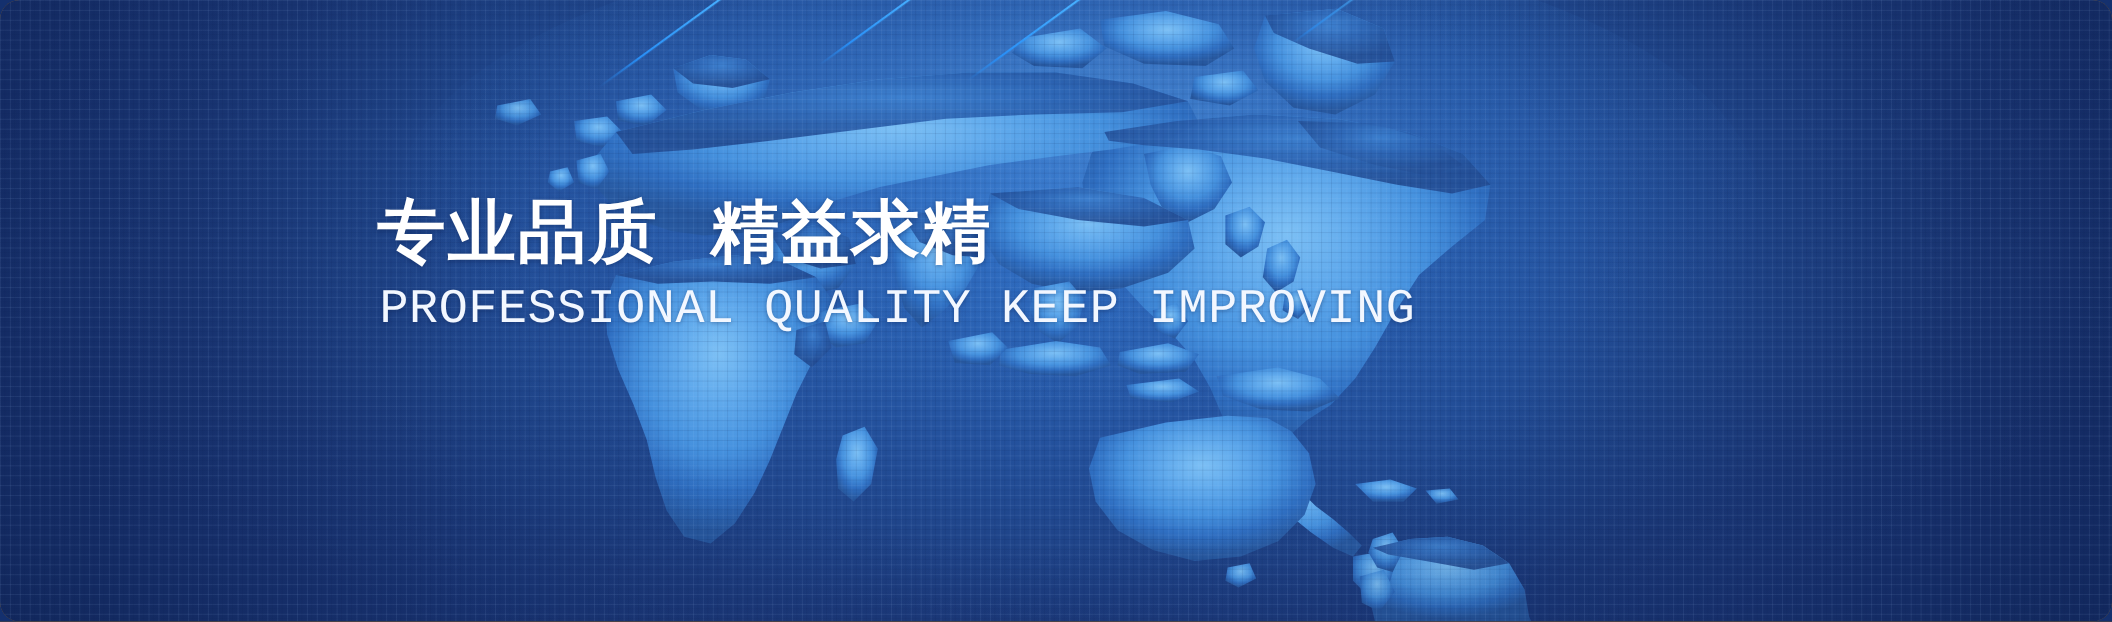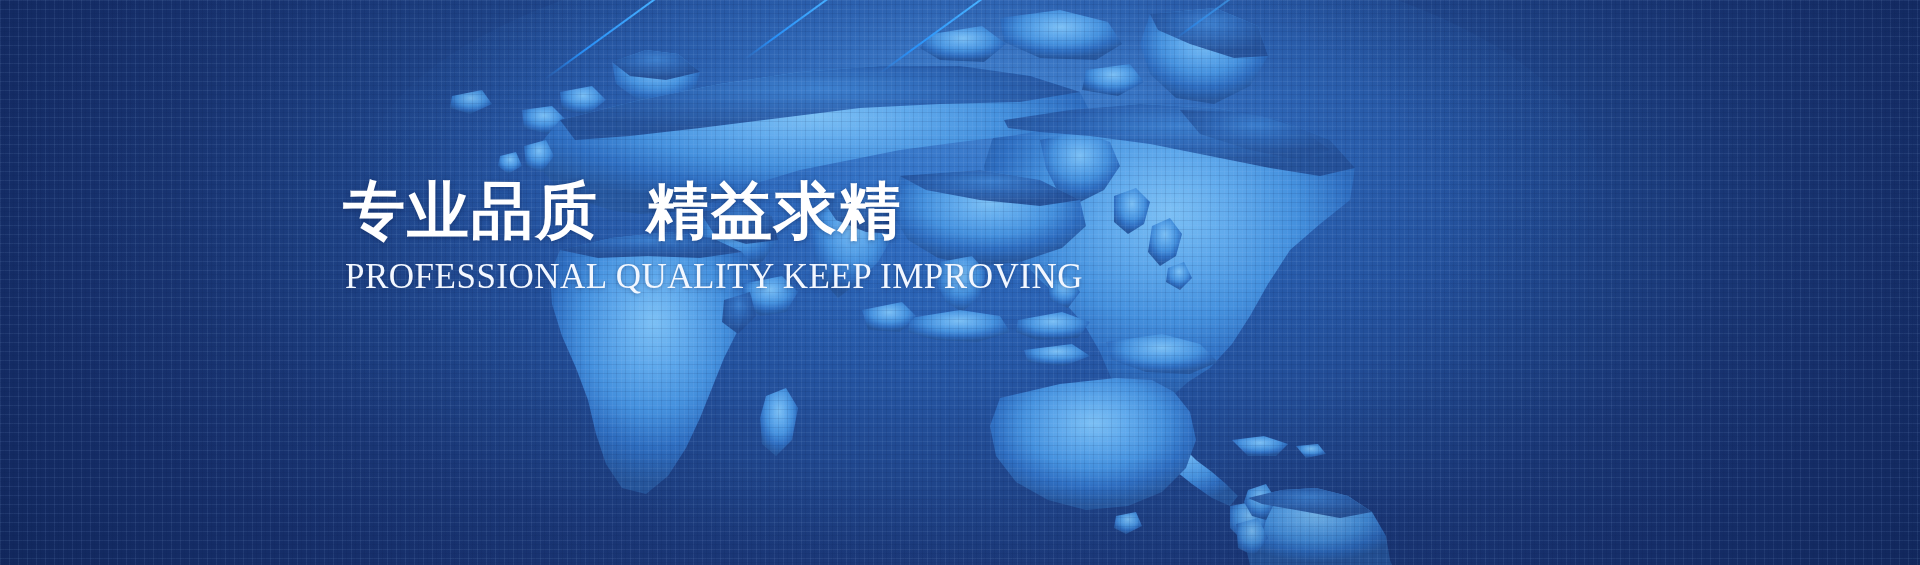--- a/index.html
+++ b/index.html
@@ -7,20 +7,21 @@
     padding: 0;
     background: #14306e;
   }
   #banner {
     position: relative;
     width: 1920px;
     height: 565px;
     overflow: hidden;
     font-family: "Liberation Sans", "DejaVu Sans", sans-serif;
     background: #a16207;
+    border-radius: 18px;
   }
 
   
   .layer {
     position: absolute;
     inset: 0;
     pointer-events: none;
   }
   .bg-base {
     background:
@@ -87,28 +88,28 @@
     line-height: 1.06;
     font-weight: 700;
     letter-spacing: 2px;
     margin: 0;
     white-space: pre;
     text-shadow: 0 1px 5px rgba(8,26,70,0.40);
     font-family: "DejaVu Sans", "Liberation Sans", sans-serif;
   }
   .headline-en {
     color: #f2f7ff;
-    font-size: 35px;
+    font-size: 44px;
     line-height: 1.1;
     font-weight: 400;
     letter-spacing: 0.5px;
     margin: 14px 0 0 2px;
     white-space: pre;
     text-shadow: 0 1px 4px rgba(8,26,70,0.35);
-    font-family: Liberation Serif, serif;
+    font-family: Liberation Mono, monospace;
   }
 </style>
 </head>
 <body>
 
 <div id="banner">
 
   <div class="layer bg-base"></div>
 
   <div class="map-wrap">

